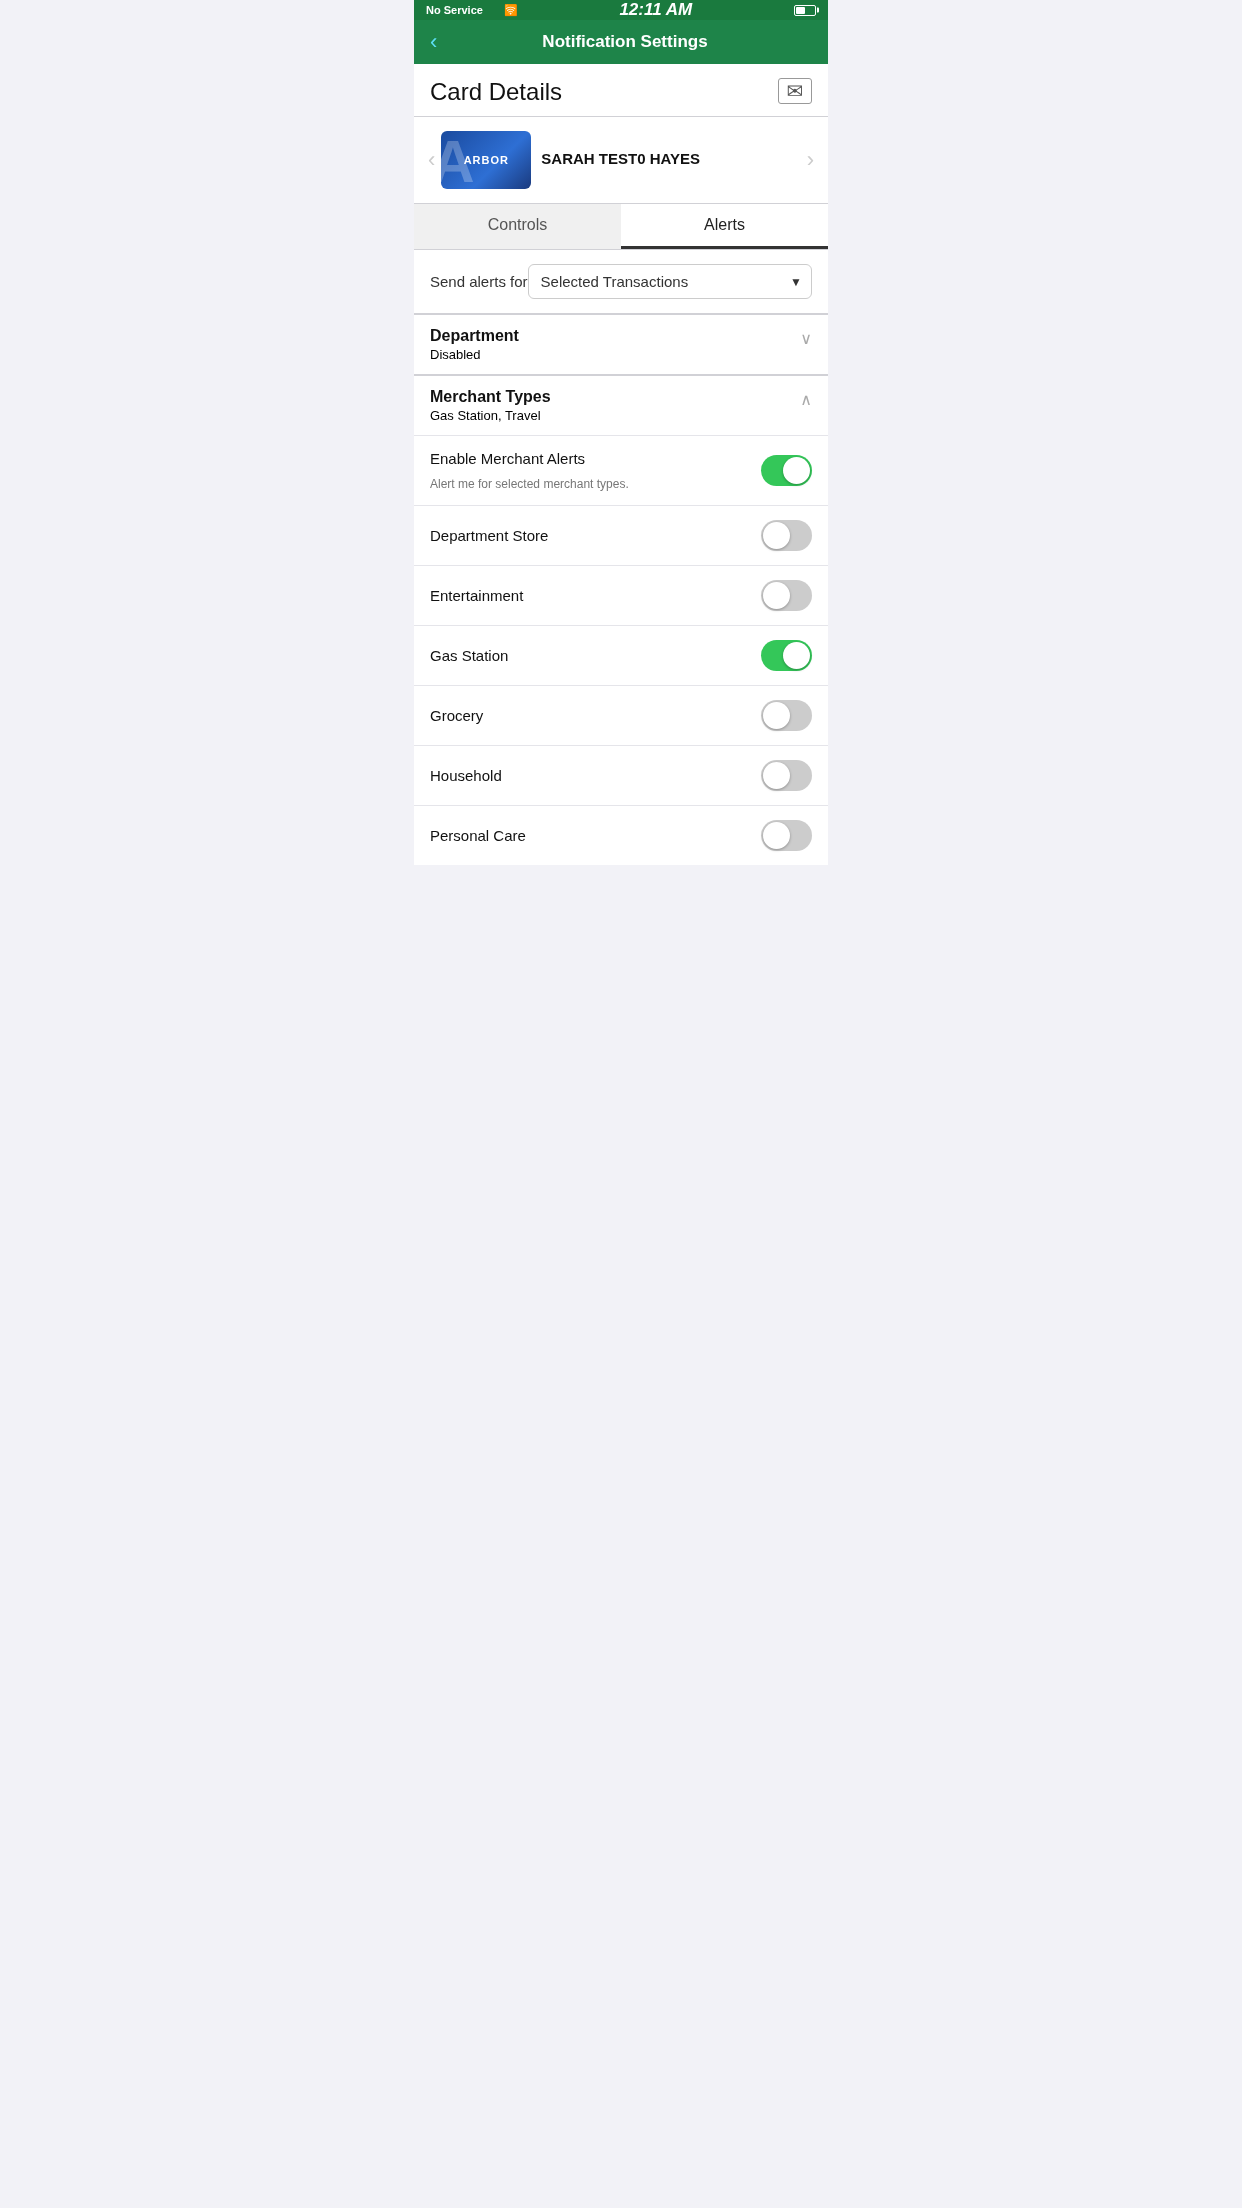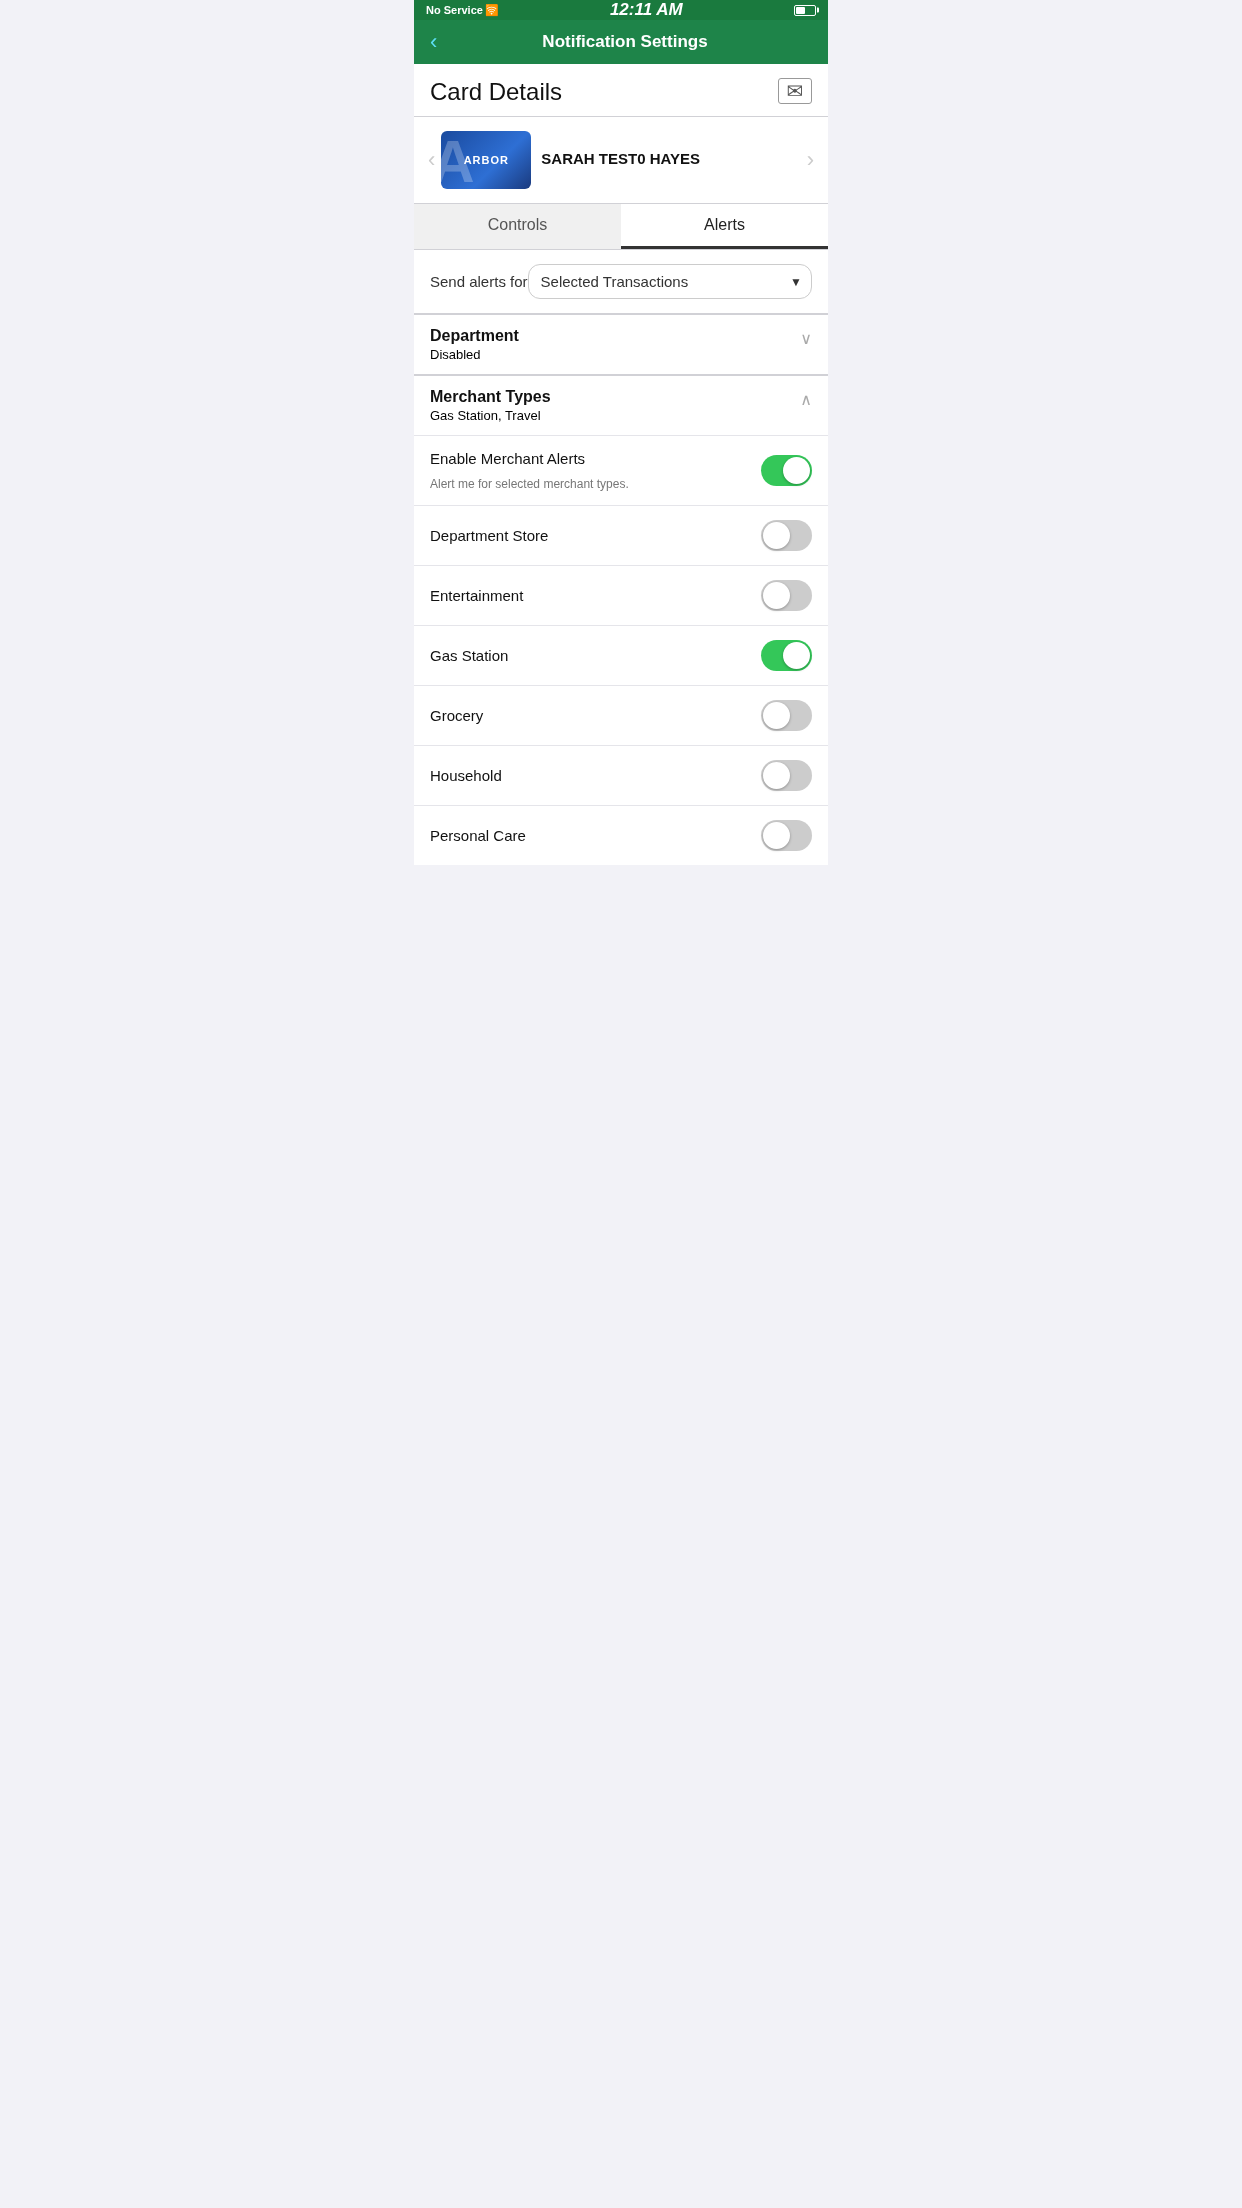--- a/index.html
+++ b/index.html
@@ -20,21 +20,21 @@
       background: #1a7a3e;
       display: flex;
       justify-content: space-between;
       align-items: center;
       padding: 0 12px;
       height: 20px;
     }
     .status-left {
       display: flex;
       align-items: center;
-      gap: 2px;
+      gap: 21px;
       font-size: 11px;
       color: white;
       font-weight: 600;
     }
     .status-center {
       font-size: 17px;
       color: white;
       font-weight: 600;
       font-style: italic;
     }
@@ -223,21 +223,21 @@
       color: #333;
       flex-shrink: 0;
     }
     .dropdown-wrapper {
       flex: 1;
       position: relative;
     }
     .dropdown {
       width: 100%;
       border: 1px solid #ccc;
-      border-radius: 12px;
+      border-radius: 6px;
       padding: 8px 32px 8px 12px;
       font-size: 15px;
       color: #333;
       background: white;
       appearance: none;
       cursor: pointer;
     }
     .dropdown-arrow {
       position: absolute;
       right: 10px;

